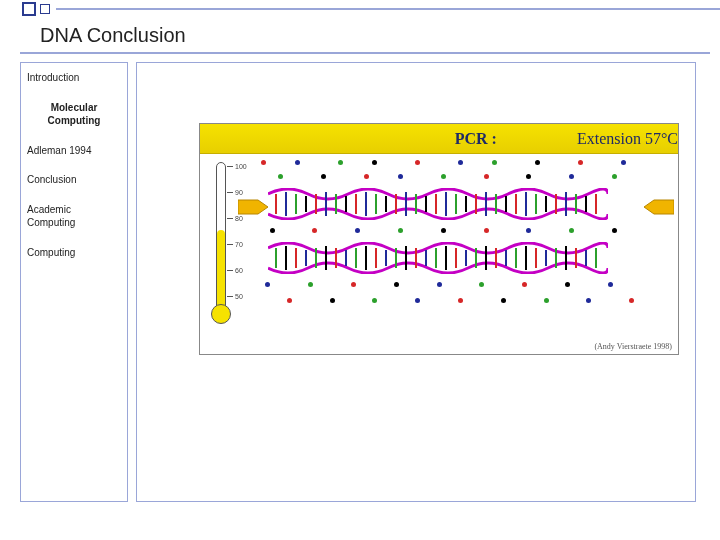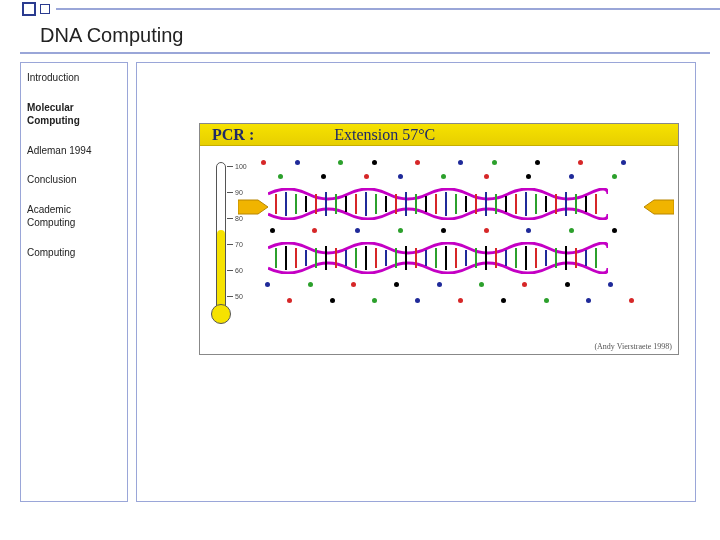--- a/index.html
+++ b/index.html
@@ -56,47 +56,48 @@
     left: 20px;
     width: 108px;
     height: 440px;
     border: 1px solid #9aa6d8;
     padding: 8px 6px;
     font-size: 10px;
     line-height: 1.35;
     color: #222;
   }
   .sidebar-item { margin-bottom: 16px; }
-  .sidebar-item.active { font-weight: bold; }
+  .sidebar-item.active { font-weight: bold; text-align: center; }
   .content {
     position: absolute;
     top: 62px;
     left: 136px;
     width: 560px;
     height: 440px;
     border: 1px solid #9aa6d8;
     background: #fff;
   }
   .pcr-panel {
     position: absolute;
     top: 60px;
     left: 62px;
     width: 480px;
     height: 232px;
     border: 1px solid #888;
     background: #fff;
   }
   .pcr-header {
     width: 100%;
-    height: 22px;
+    height: 30px;
     background: linear-gradient(#f6e200, #e7cf00);
     border-bottom: 1px solid #c6ae00;
     display: flex;
     align-items: center;
     font-family: Georgia, 'Times New Roman', serif;
+    justify-content: flex-end;
   }
   .pcr-header .h1 {
     margin-left: 12px;
     font-size: 16px;
     font-weight: bold;
     color: #1f2a66;
   }
   .pcr-header .h2 {
     margin-left: 80px;
     font-size: 16px;
@@ -183,21 +184,21 @@
 </style>
 </head>
 <body>
 
 <div class="top-accent">
   <div class="accent-sq"></div>
   <div class="accent-sq small"></div>
   <div class="accent-line"></div>
 </div>
 
-<div class="title">DNA Computing</div>
+<div class="title">DNA Conclusion</div>
 <div class="title-underline"></div>
 
 <div class="sidebar">
   <div class="sidebar-item">Introduction</div>
   <div class="sidebar-item active">Molecular Computing</div>
   <div class="sidebar-item">Adleman 1994</div>
   <div class="sidebar-item">Conclusion</div>
   <div class="sidebar-item">Academic Computing</div>
   <div class="sidebar-item">Computing</div>
 </div>

